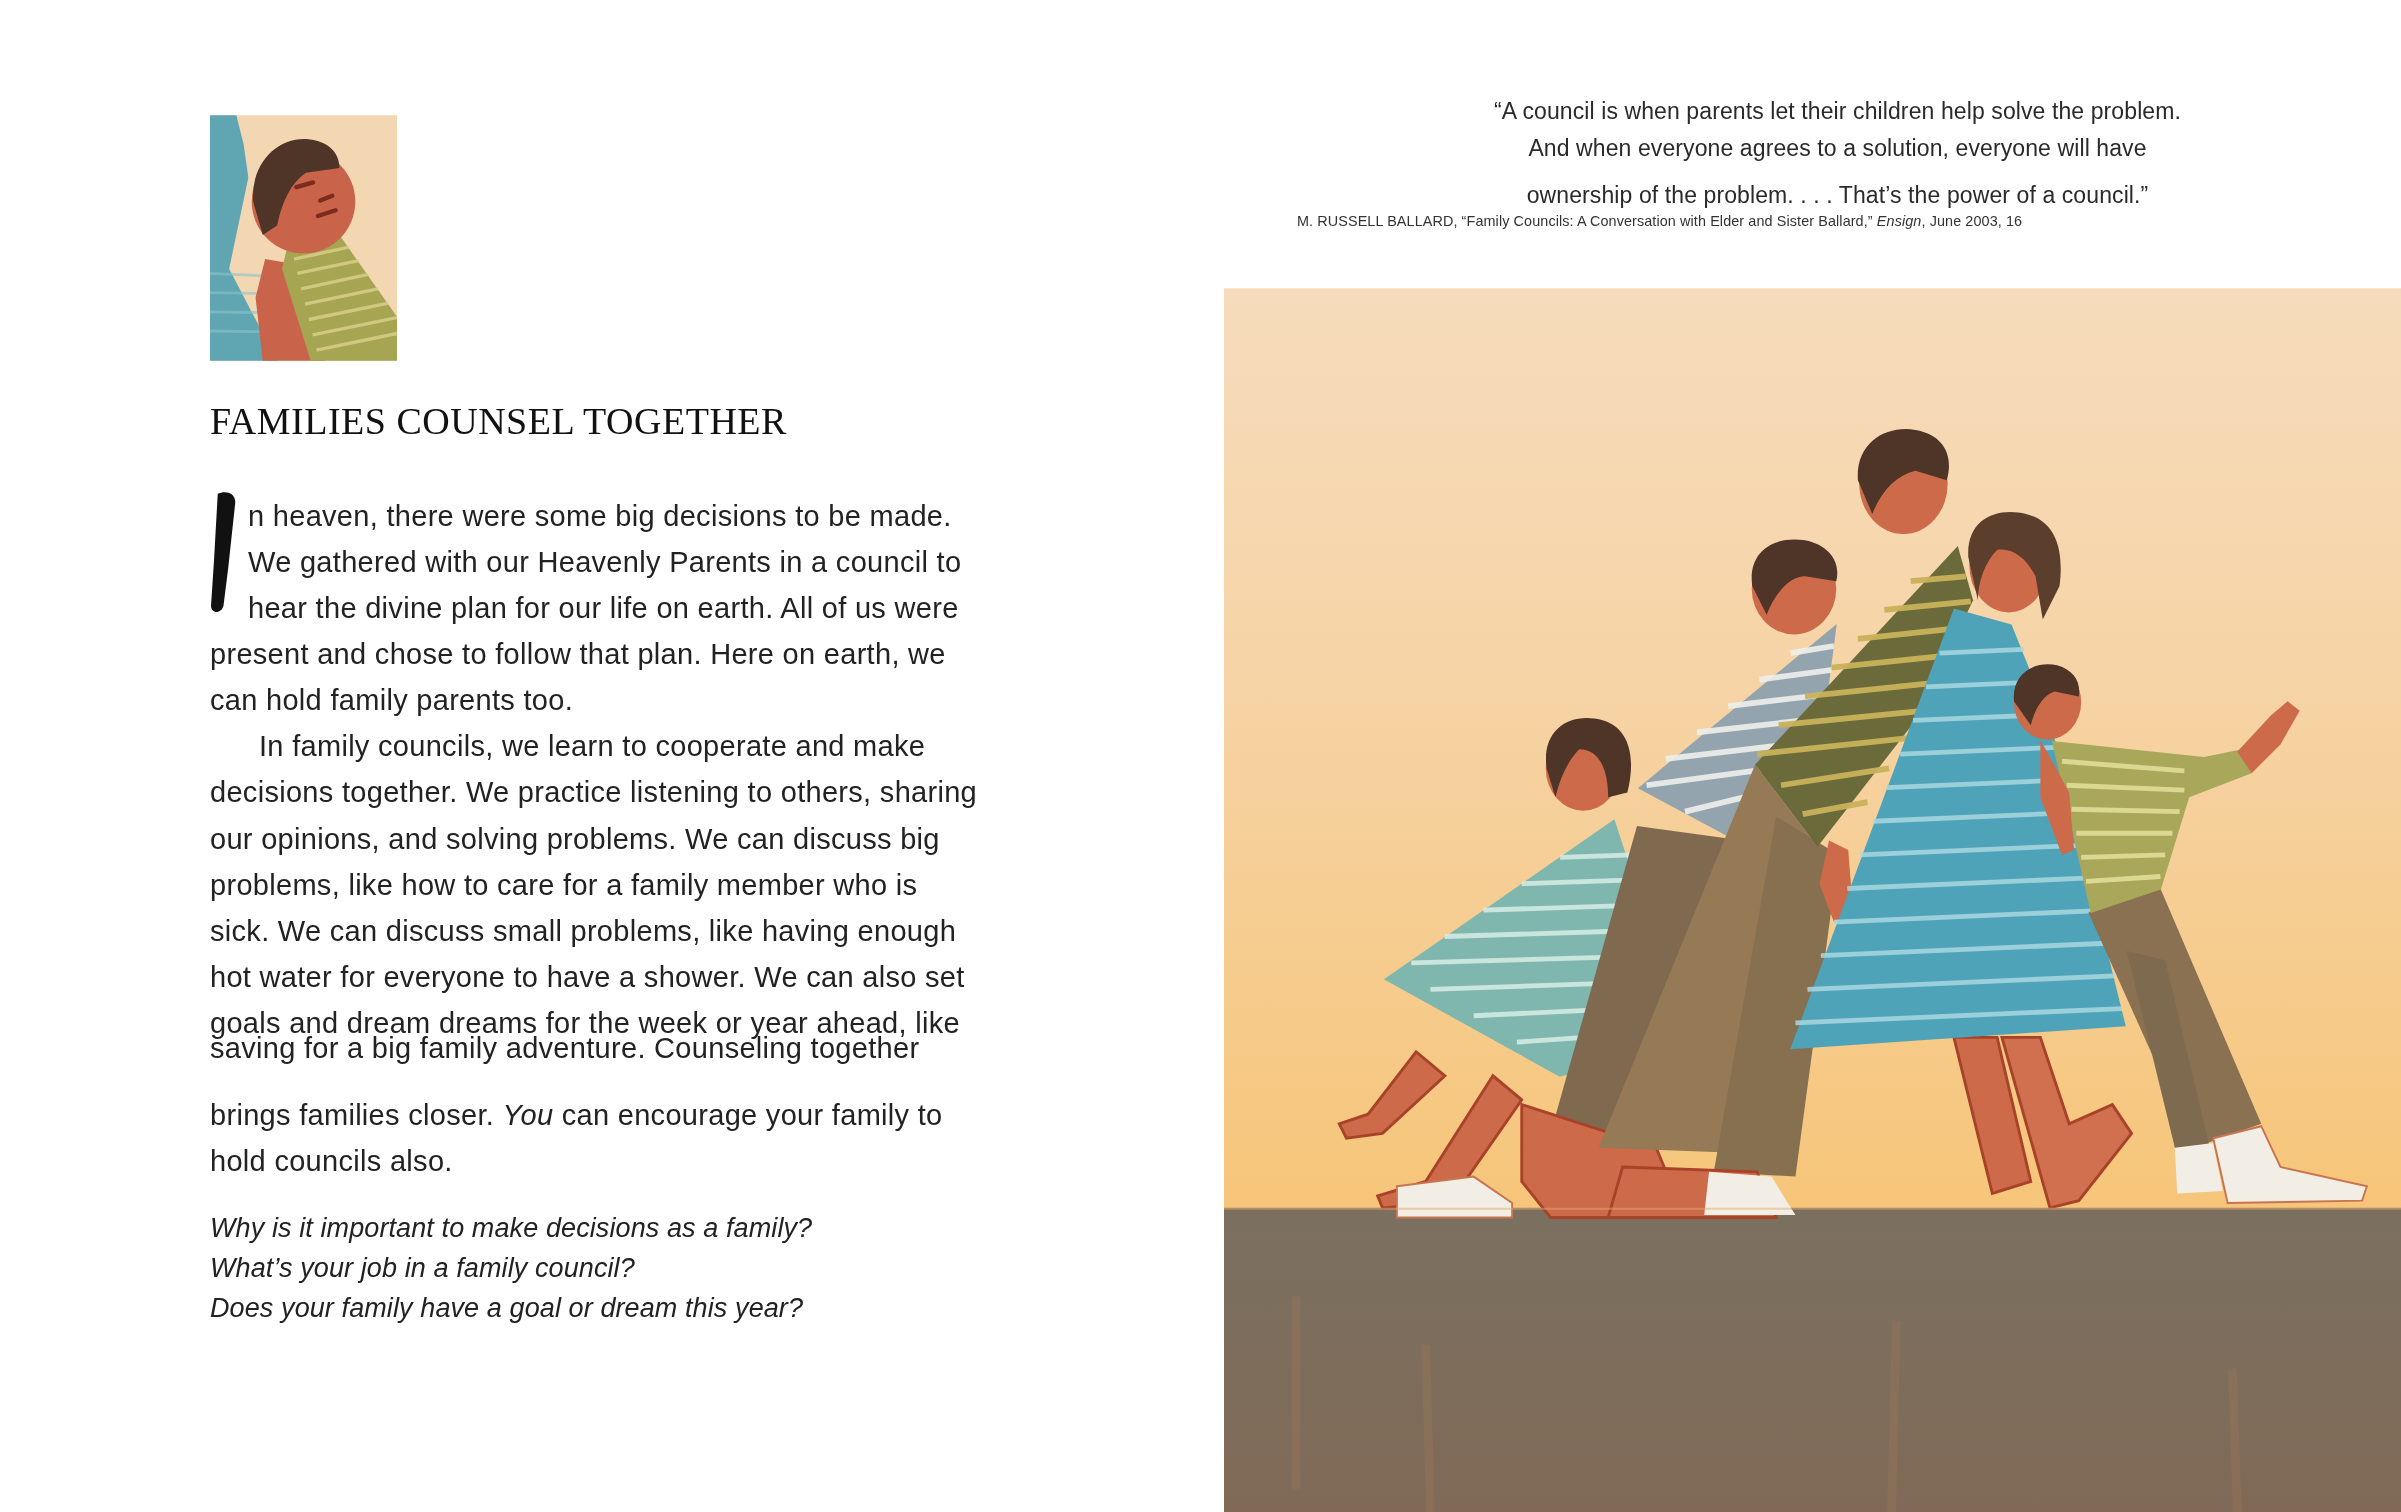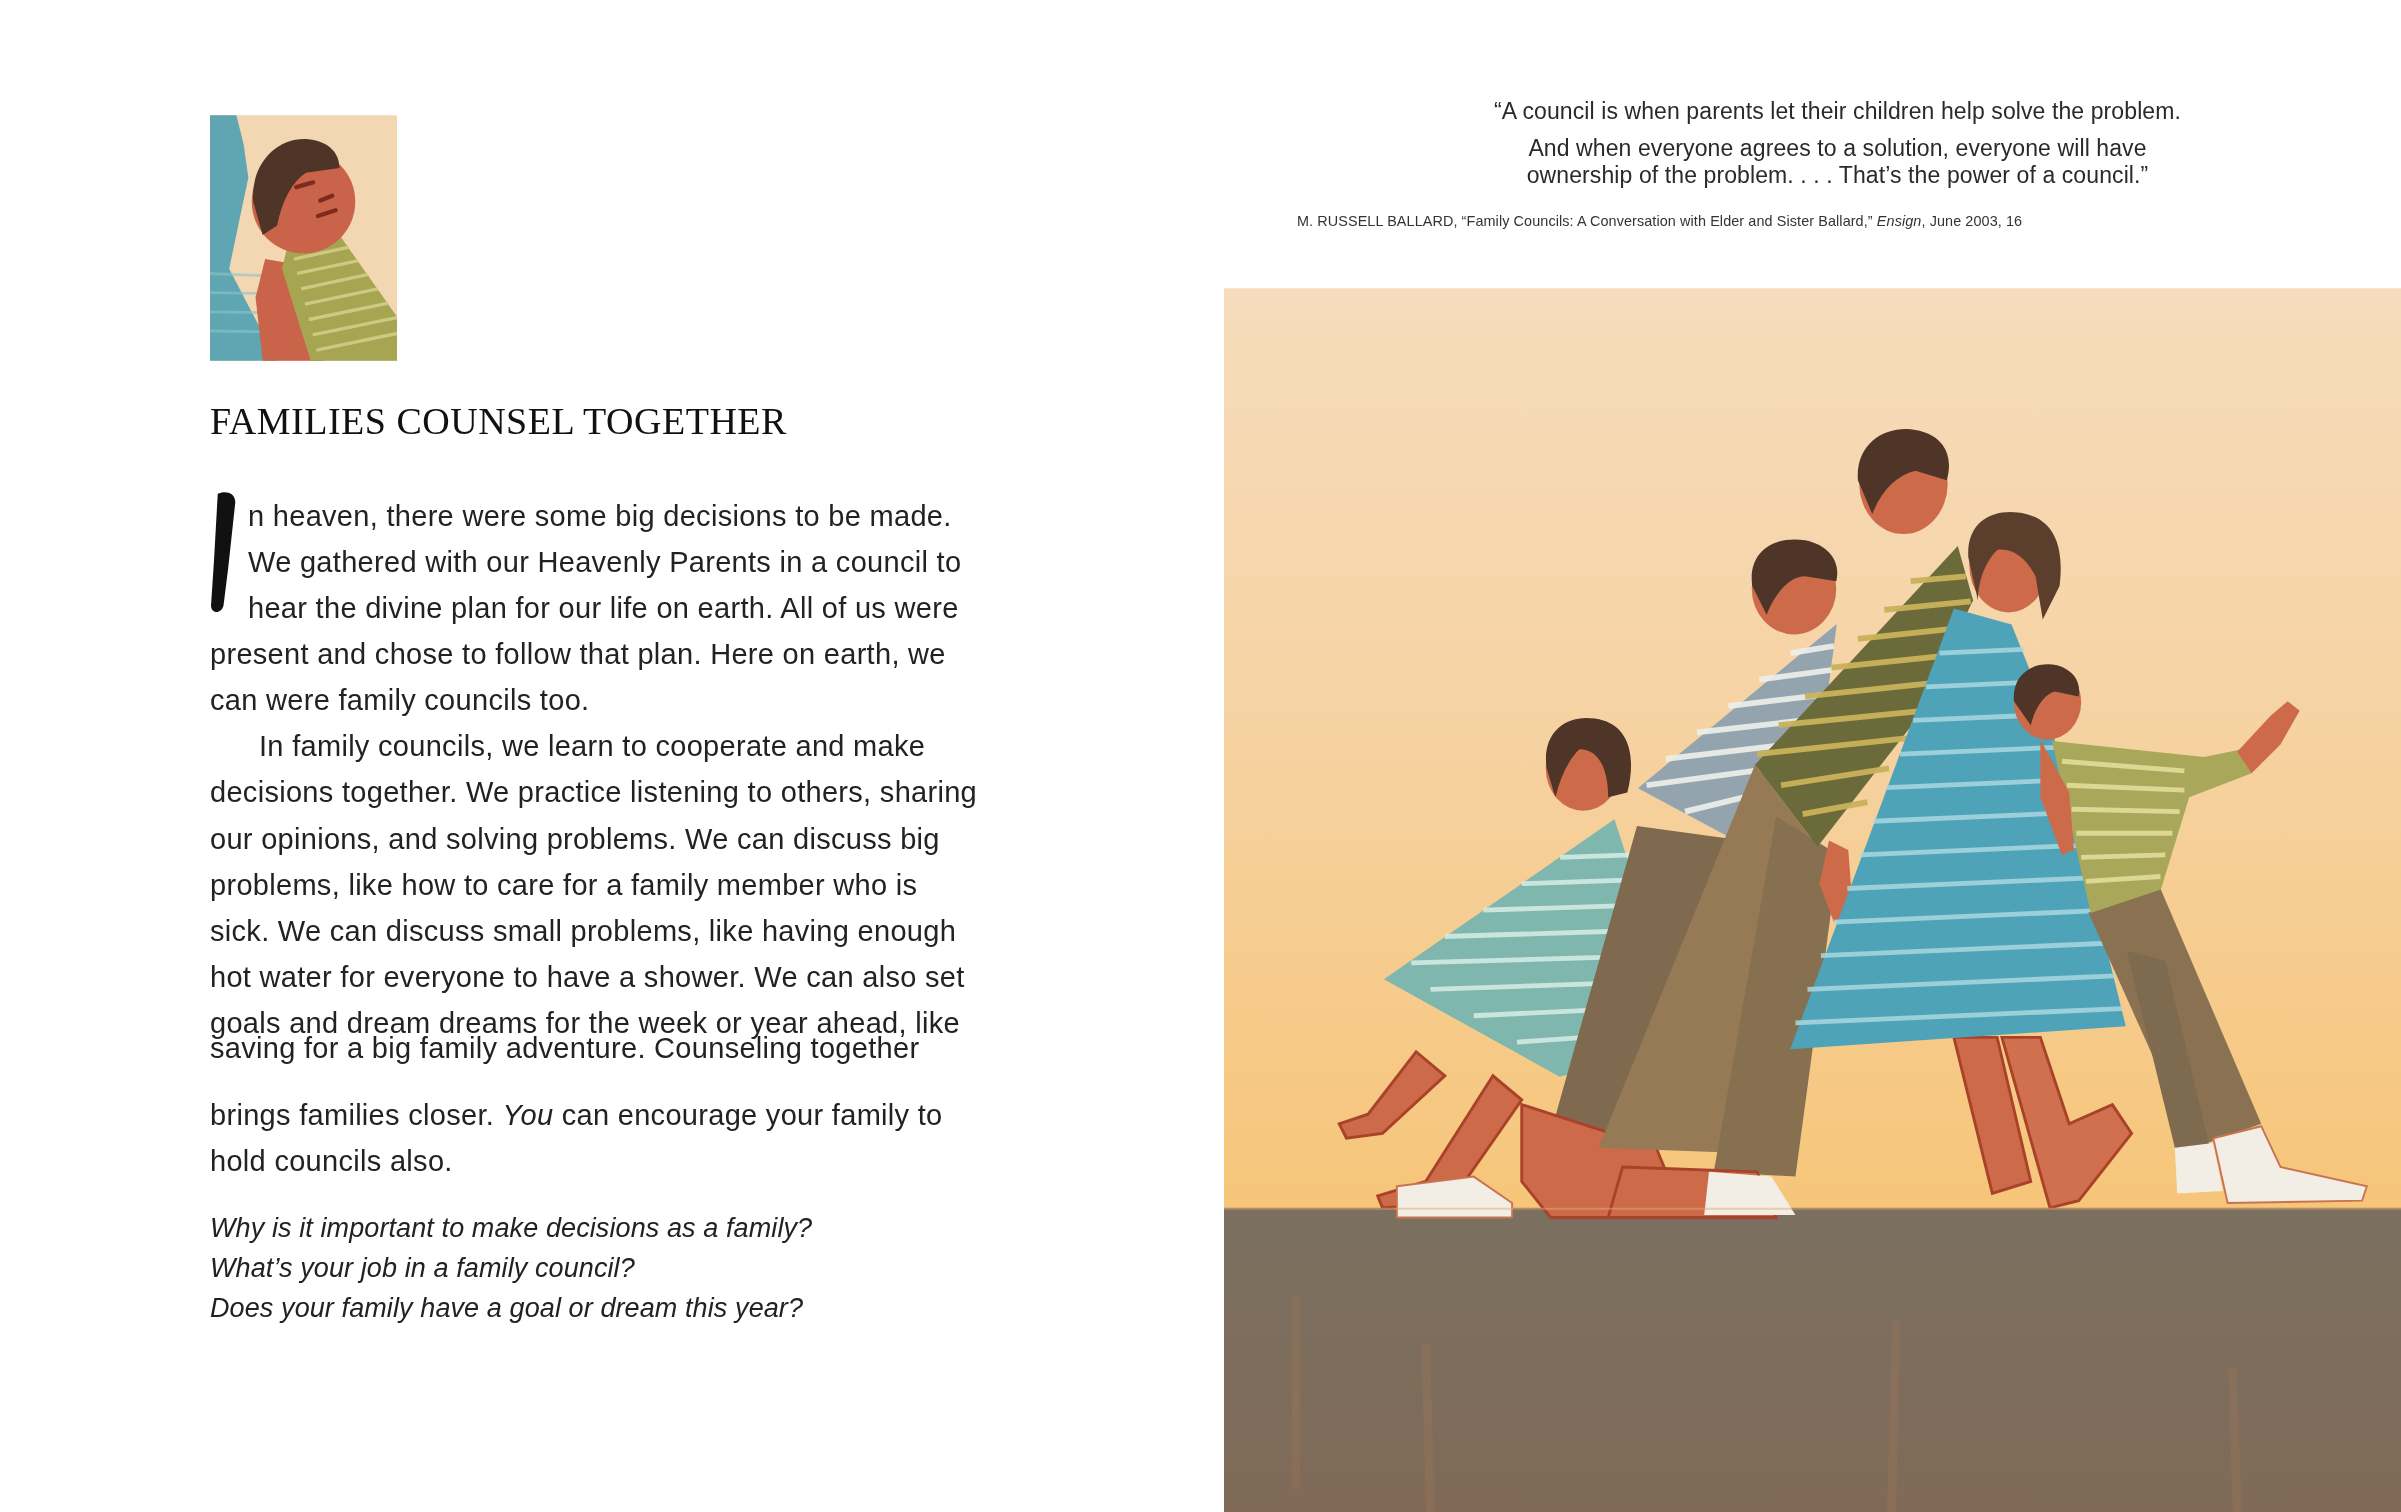--- a/index.html
+++ b/index.html
@@ -56,21 +56,21 @@
   <svg width="34" height="125" viewBox="0 0 70 260">
     <path d="M22 8 C38 0 62 6 58 30 L44 160 L34 240 C30 258 8 258 8 240 L14 150 Z" fill="#111"></path>
   </svg>
 </div>
 
 <div id="body-text">
   <div class="body-line dropped" style="top:491px">n heaven, there were some big decisions to be made.</div>
   <div class="body-line dropped" style="top:537px">We gathered with our Heavenly Parents in a council to</div>
   <div class="body-line dropped" style="top:583px">hear the divine plan for our life on earth. All of us were</div>
   <div class="body-line" style="top:629px">present and chose to follow that plan. Here on earth, we</div>
-  <div class="body-line" style="top:675px">can were family councils too.</div>
+  <div class="body-line" style="top:675px">can hold family parents too.</div>
 
   <div class="body-line indent" style="top:721px">In family councils, we learn to cooperate and make</div>
   <div class="body-line" style="top:767px">decisions together. We practice listening to others, sharing</div>
   <div class="body-line" style="top:814px">our opinions, and solving problems. We can discuss big</div>
   <div class="body-line" style="top:860px">problems, like how to care for a family member who is</div>
   <div class="body-line" style="top:906px">sick. We can discuss small problems, like having enough</div>
   <div class="body-line" style="top:952px">hot water for everyone to have a shower. We can also set</div>
   <div class="body-line" style="top:998px">goals and dream dreams for the week or year ahead, like</div>
   <div class="body-line" style="top:1023px">saving for a big family adventure. Counseling together</div>
   <div class="body-line" style="top:1090px"><span>brings families closer. </span><em>You</em><span> can encourage your family to</span></div>
@@ -79,21 +79,21 @@
 
 <div id="questions">
   <div class="q-line" style="top:1212px">Why is it important to make decisions as a family?</div>
   <div class="q-line" style="top:1252px">What’s your job in a family council?</div>
   <div class="q-line" style="top:1292px">Does your family have a goal or dream this year?</div>
 </div>
 
 <div id="quote" class="abs">
   <div class="quote-line" style="top:97px">“A council is when parents let their children help solve the problem.</div>
   <div class="quote-line" style="top:134px">And when everyone agrees to a solution, everyone will have</div>
-  <div class="quote-line" style="top:161px">ownership of the problem. . . . That’s the power of a council.”</div>
+  <div class="quote-line" style="top:181px">ownership of the problem. . . . That’s the power of a council.”</div>
   <div class="cite-line" style="top:212px"><span>M. RUSSELL BALLARD, “Family Councils: A Conversation with Elder and Sister Ballard,” </span><em>Ensign</em><span>, June 2003, 16</span></div>
 </div>
 
 <div id="painting" class="abs">
   <svg width="1225" height="1225" viewBox="0 0 2551 2550">
     <defs>
       <linearGradient id="wall" x1="0" y1="0" x2="0" y2="1">
         <stop offset="0" stop-color="#f6dcbc"></stop>
         <stop offset="0.45" stop-color="#f6d3a4"></stop>
         <stop offset="1" stop-color="#f6c579"></stop>

